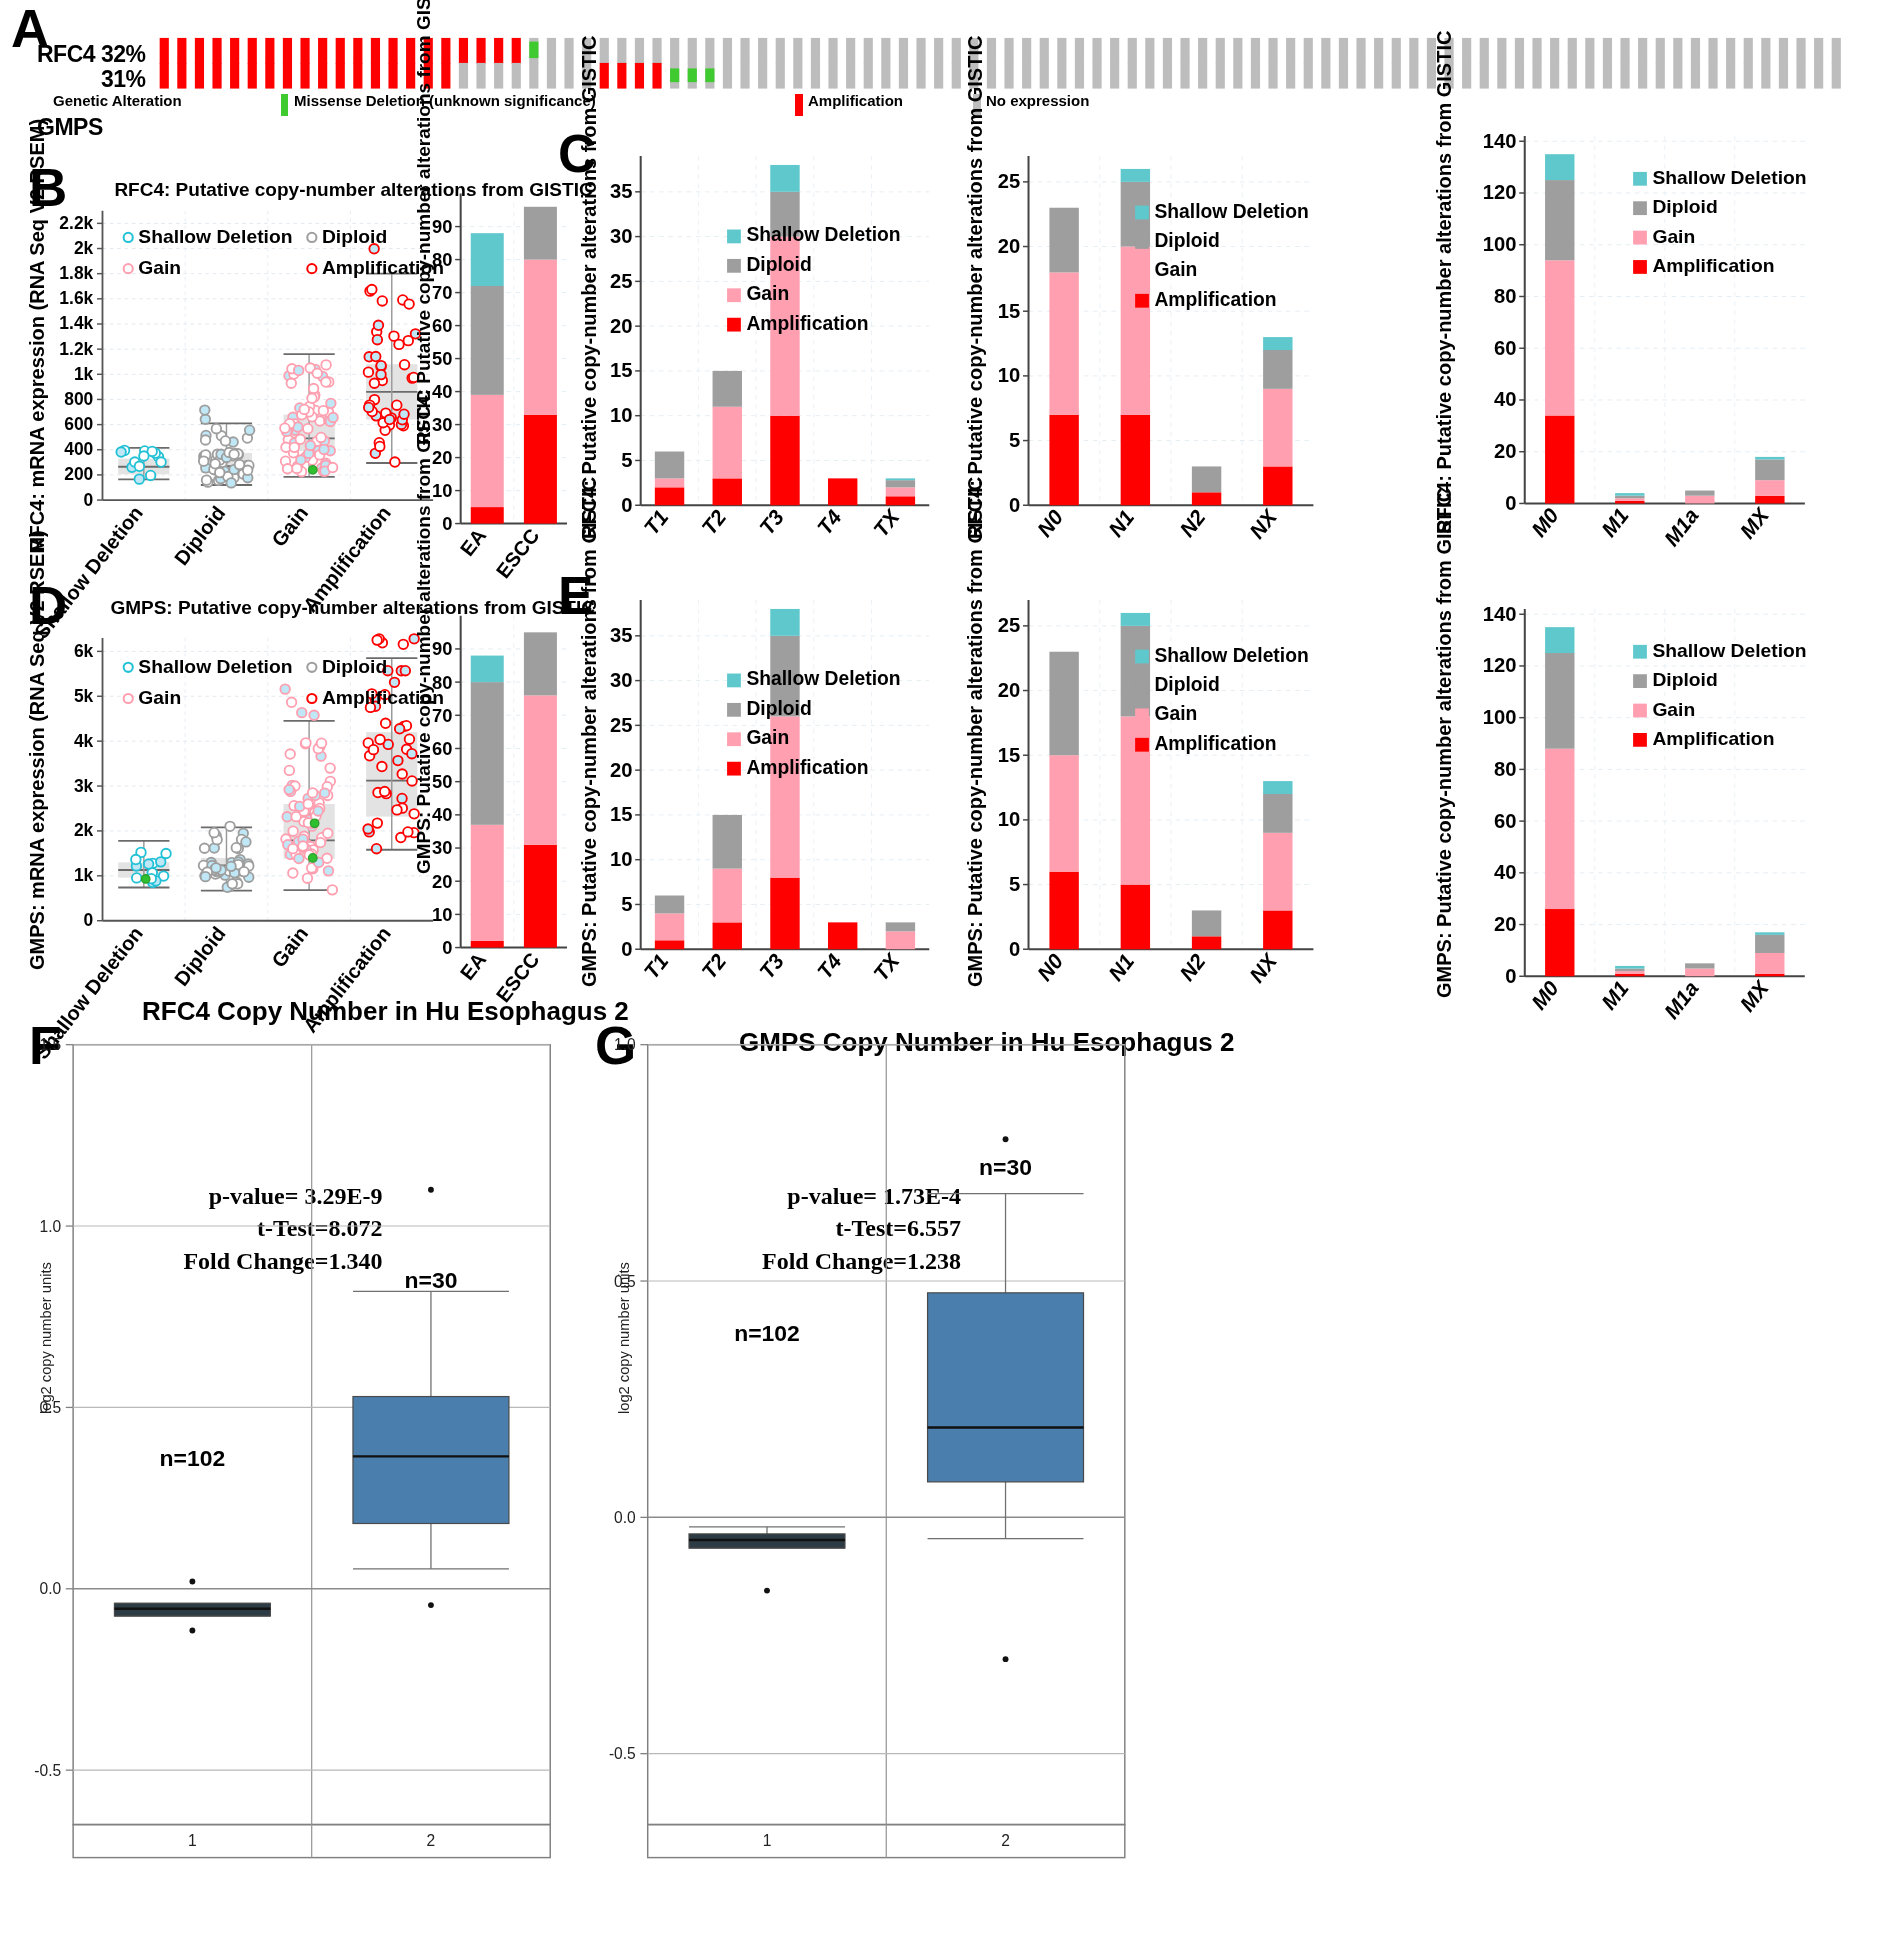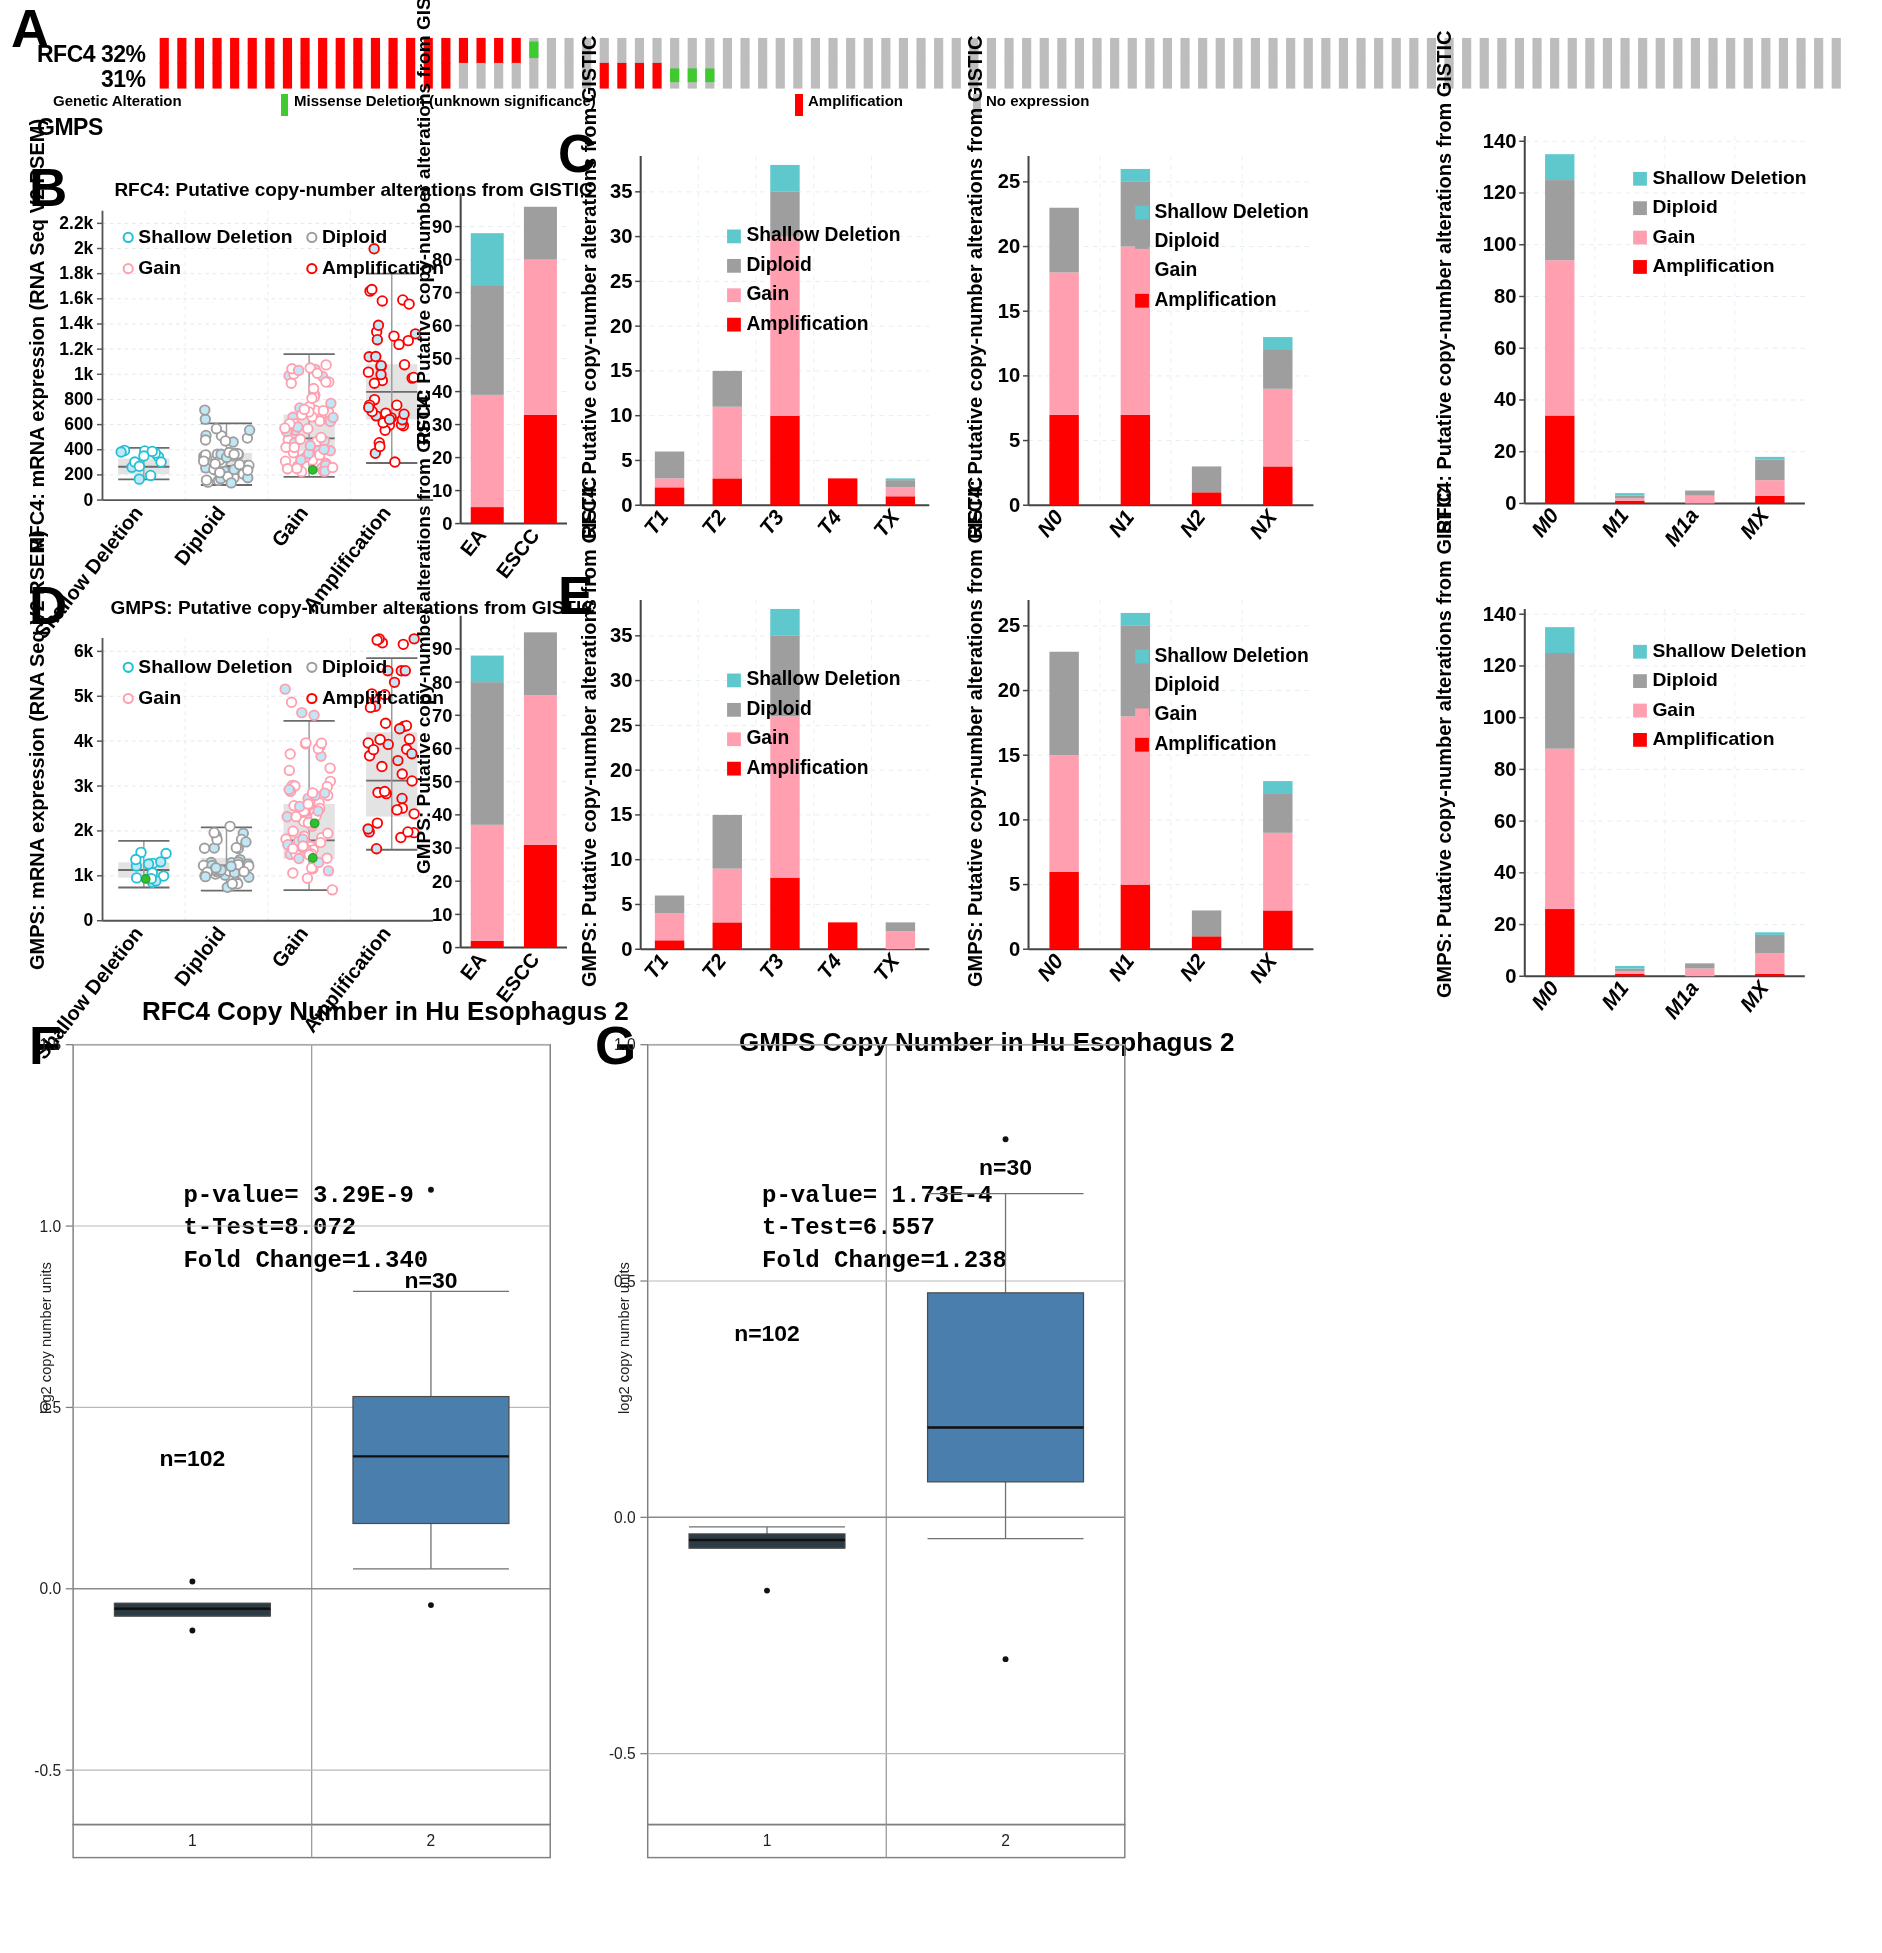--- a/index.html
+++ b/index.html
@@ -4,21 +4,21 @@
 <style>
   html,body{margin:0;padding:0;background:#fff;}
   body{width:1883px;height:1953px;position:relative;font-family:"Liberation Sans",sans-serif;color:#000;overflow:hidden;}
   .abs{position:absolute;}
   .panel-letter{font-weight:bold;font-size:53px;line-height:1;font-family:"Liberation Sans",sans-serif;}
   .oncoprint-label{font-weight:bold;font-size:23px;font-family:"Liberation Sans",sans-serif;letter-spacing:-0.5px;}
   .legend-text{font-weight:bold;font-size:15px;font-family:"Liberation Sans",sans-serif;}
   .chart-title{font-weight:bold;font-size:19px;font-family:"Liberation Sans",sans-serif;white-space:nowrap;}
   .axis-title{font-weight:bold;font-size:20px;font-family:"Liberation Sans",sans-serif;white-space:nowrap;}
   .vtitle{writing-mode:vertical-rl;transform:rotate(180deg);}
-  .stat-text{font-weight:bold;font-size:24px;font-family:Liberation Mono, monospace;line-height:1.35;white-space:pre-line;}
+  .stat-text{font-weight:bold;font-size:24px;font-family:Liberation Serif, serif;line-height:1.35;white-space:pre-line;text-align:right;}
   .fg-title{font-weight:bold;font-size:26px;font-family:"Liberation Sans",sans-serif;}
   .fg-ylab{font-size:14.7px;font-family:"Liberation Sans",sans-serif;color:#222;}
   svg{display:block;overflow:visible;}
 </style>
 </head>
 <body>
 
 <div class="abs panel-letter" style="left:11px;top:1.8px;">A</div>
 
 <div class="abs" style="left:37px;top:37px;">

